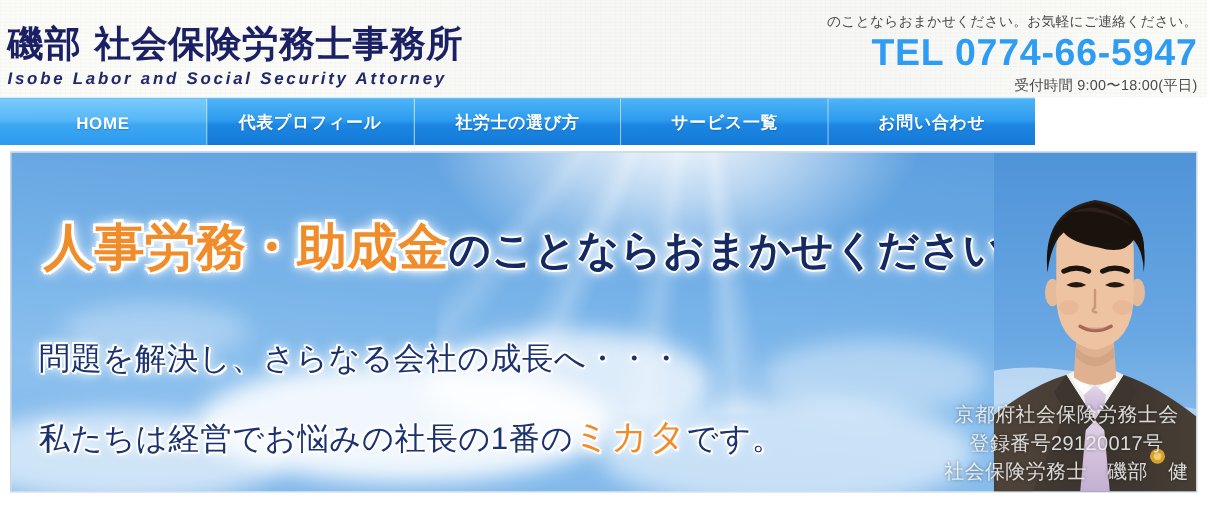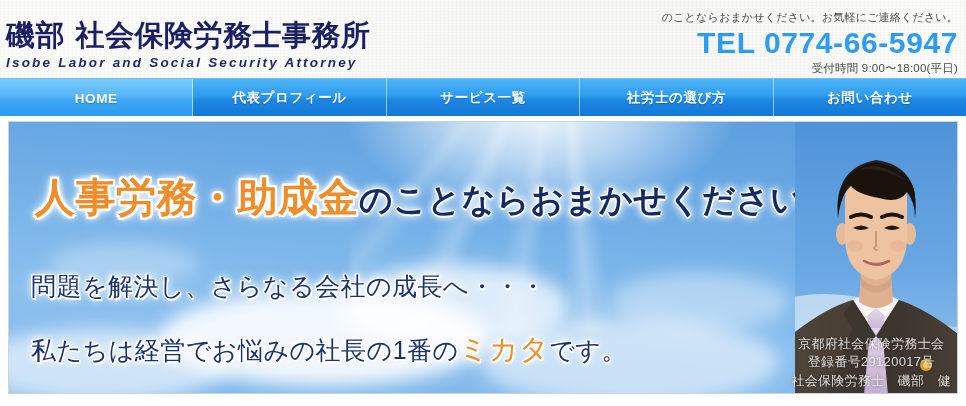--- a/index.html
+++ b/index.html
@@ -40,21 +40,21 @@
     margin-top:1px; font-size:30px; font-weight:bold; color:#2f9cf4;
     letter-spacing:.6px; line-height:1.12; white-space:nowrap;
   }
   #contact-hours {
     margin-top:1px; font-size:11.5px; color:#4a4a4a;
     letter-spacing:.2px; white-space:nowrap;
   }
 
   
   #nav {
-    display:flex; width:966px; height:38px;
+    display:flex; width:828px; height:38px;
     background:linear-gradient(180deg,#2f9ff0 0%,#1f8ae4 50%,#1579d6 100%);
     border-top:1px solid #6fc0f7;
   }
   .nav-item {
     flex:1 1 0; display:flex; align-items:center; justify-content:center;
     height:38px; color:#ffffff; font-size:13.5px; font-weight:bold;
     letter-spacing:.6px; white-space:nowrap; cursor:pointer;
     border-right:1px solid rgba(255,255,255,.55);
     background:linear-gradient(180deg,#4db4f7 0%,#2e9bee 45%,#1d86e2 55%,#1278d6 100%);
     text-shadow:0 1px 1px rgba(0,60,120,.35);
@@ -123,21 +123,21 @@
   #sub2 .accent { color:#f08c2a; font-size:29px; }
 
   
   #portrait {
     position:absolute; right:0px; top:0px; width:162px; height:273px; overflow:hidden;
   }
   #portrait svg { display:block; width:162px; height:273px; }
 
   #credential {
     position:absolute; right:6px; bottom:3px; text-align:center;
-    font-size:13px; line-height:1.42; color:#f2f2f2;
+    font-size:16px; line-height:1.42; color:#f2f2f2;
     letter-spacing:.3px; white-space:nowrap; opacity:.88;
     text-shadow:0 0 3px rgba(0,0,0,.55);
   }
 </style>
 </head>
 <body>
 
 <div id="page">
 
   <div id="header">
@@ -151,22 +151,22 @@
       <div id="contact-lead">のことならおまかせください。お気軽にご連絡ください。</div>
       <div id="contact-tel">TEL 0774-66-5947</div>
       <div id="contact-hours">受付時間 9:00〜18:00(平日)</div>
     </div>
 
   </div>
 
   <div id="nav">
     <div class="nav-item active">HOME</div>
     <div class="nav-item">代表プロフィール</div>
+    <div class="nav-item">社労士の選び方</div>
     <div class="nav-item">サービス一覧</div>
-    <div class="nav-item">社労士の選び方</div>
     <div class="nav-item">お問い合わせ</div>
   </div>
 
   <div id="banner-wrap">
     <div id="banner">
 
       <div id="sun-rays"></div>
       <div class="cloud" id="cl6"></div>
       <div class="cloud" id="cl5"></div>
       <div class="cloud" id="cl2"></div>

